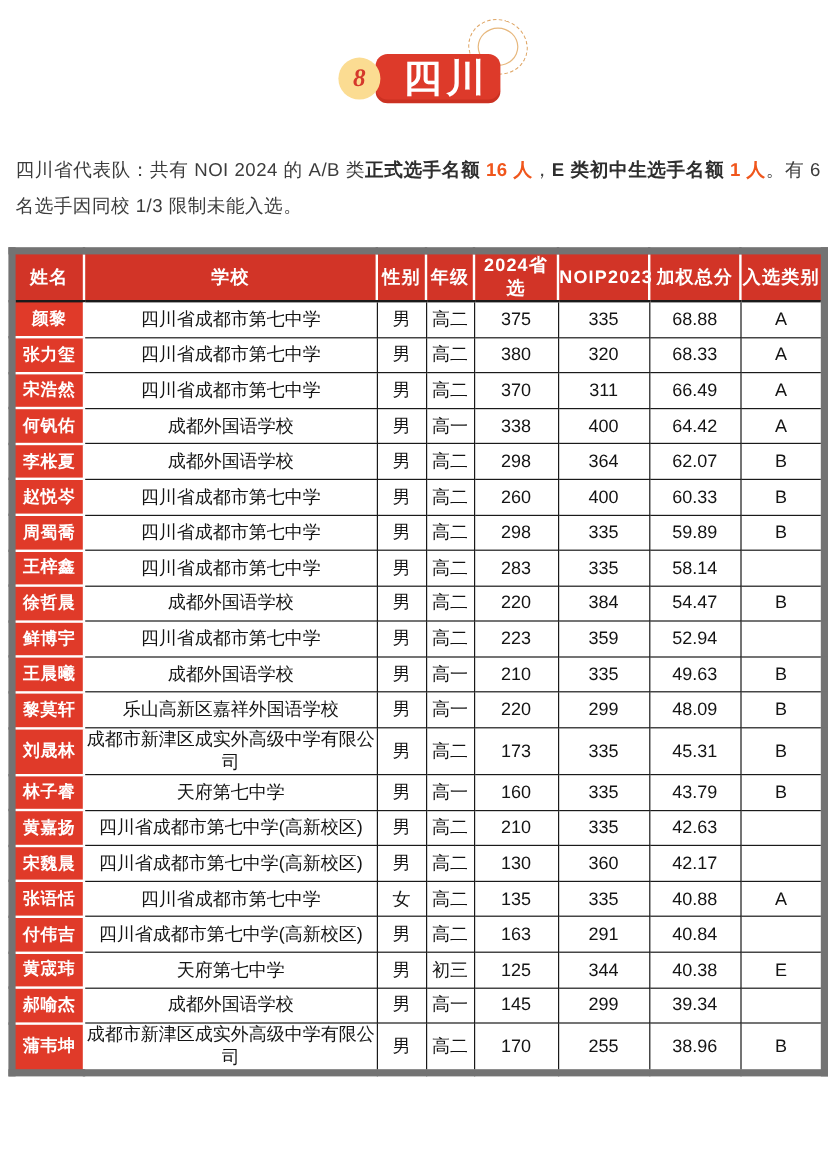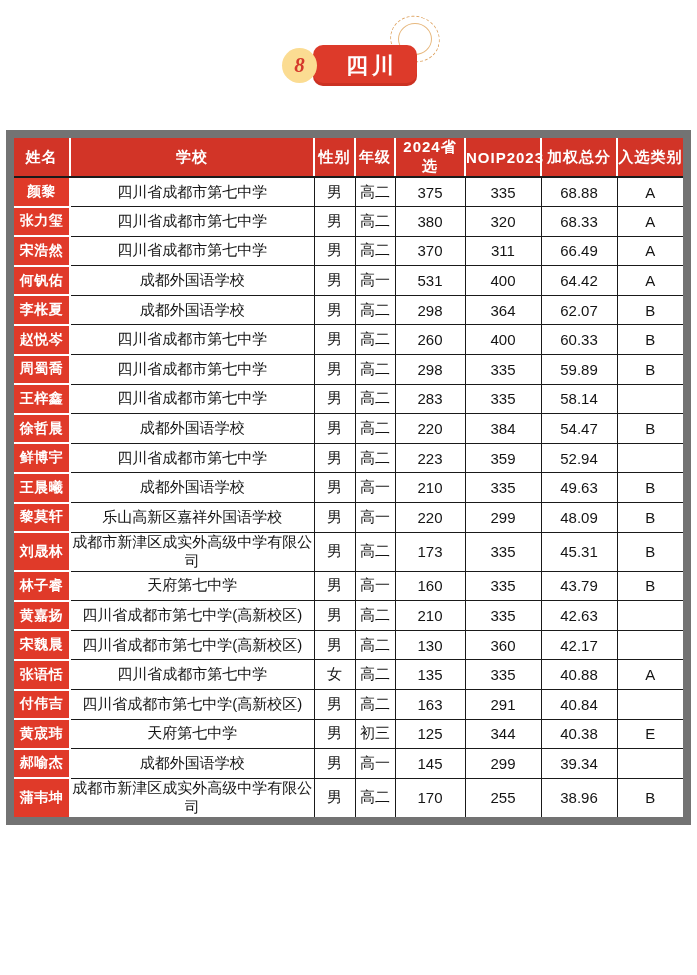--- a/index.html
+++ b/index.html
@@ -23,21 +23,21 @@
     position:absolute;left:10px;top:9px;width:32px;height:30px;border-radius:50%;
     border:1px solid #e7b87e;
   }
   .badge-pill{
     position:absolute;left:313px;top:45px;width:104px;height:41px;z-index:1;
     background:#dd3a2a;border-radius:10px;
     box-shadow:inset 0 -3px 0 rgba(150,25,12,.25);
     display:flex;align-items:center;justify-content:center;
   }
   .badge-title{
-    color:#ffffff;font-size:22px;font-weight:bold;letter-spacing:4px;
+    color:#ffffff;font-size:32px;font-weight:bold;letter-spacing:4px;
     padding-left:14px;
   }
   .badge-num{
     position:absolute;left:282px;top:48px;width:35px;height:35px;z-index:2;
     background:#fbdc92;border-radius:50%;
     display:flex;align-items:center;justify-content:center;
   }
   .badge-num i{
     font-style:italic;font-weight:bold;font-size:21px;color:#d5382b;
     font-family:"Liberation Serif","DejaVu Serif",serif;
@@ -47,21 +47,21 @@
     margin:16px 13px 0 13px;
     font-size:15.5px;line-height:1.95;color:#3c3c3c;
     text-align:justify;letter-spacing:.4px;
   }
   .intro .b{font-weight:bold;color:#2e2e2e;}
   .intro .o{font-weight:bold;color:#f0561c;}
   
   table.roster{
     border-collapse:collapse;table-layout:fixed;
     width:677px;margin:18px auto 0 auto;
-    border:8px solid #737373;
+    border:6px solid #737373;
   }
   table.roster th{
     background:#d23427;color:#ffffff;font-weight:bold;
     font-size:15px;height:30px;padding:0;
     border:2px solid #ffffff;border-bottom:2px solid #1a1a1a;
     letter-spacing:1px;
   }
   table.roster td{
     background:#ffffff;color:#141414;
     font-size:15px;height:27.6px;padding:0 1px;
@@ -85,20 +85,21 @@
       <span class="c2"></span>
     </div>
     <div class="badge-pill">
       <span class="badge-title">四川</span>
     </div>
     <div class="badge-num">
       <i>8</i>
     </div>
   </div>
 
+  <p class="intro"><span>四川省代表队：共有 NOI 2024 的 A/B 类</span><span class="b">正式选手名额 </span><span class="o">16 人</span><span>，</span><span class="b">E 类初中生选手名额 </span><span class="o">1 人</span><span>。有 6 名选手因同校 1/3 限制未能入选。</span></p>
 
   <table class="roster">
     <colgroup>
       <col style="width:60px">
         <col style="width:244px">
         <col style="width:41px">
         <col style="width:40px">
       <col style="width:70px">
         <col style="width:76px">
         <col style="width:76px">
@@ -145,21 +146,21 @@
           <td>370</td>
           <td>311</td>
           <td>66.49</td>
           <td>A</td>
         </tr>
         <tr>
           <td class="name-cell">何钒佑</td>
           <td>成都外国语学校</td>
           <td>男</td>
           <td>高一</td>
-          <td>531</td>
+          <td>338</td>
           <td>400</td>
           <td>64.42</td>
           <td>A</td>
         </tr>
         <tr>
           <td class="name-cell">李枨夏</td>
           <td>成都外国语学校</td>
           <td>男</td>
           <td>高二</td>
           <td>298</td>

